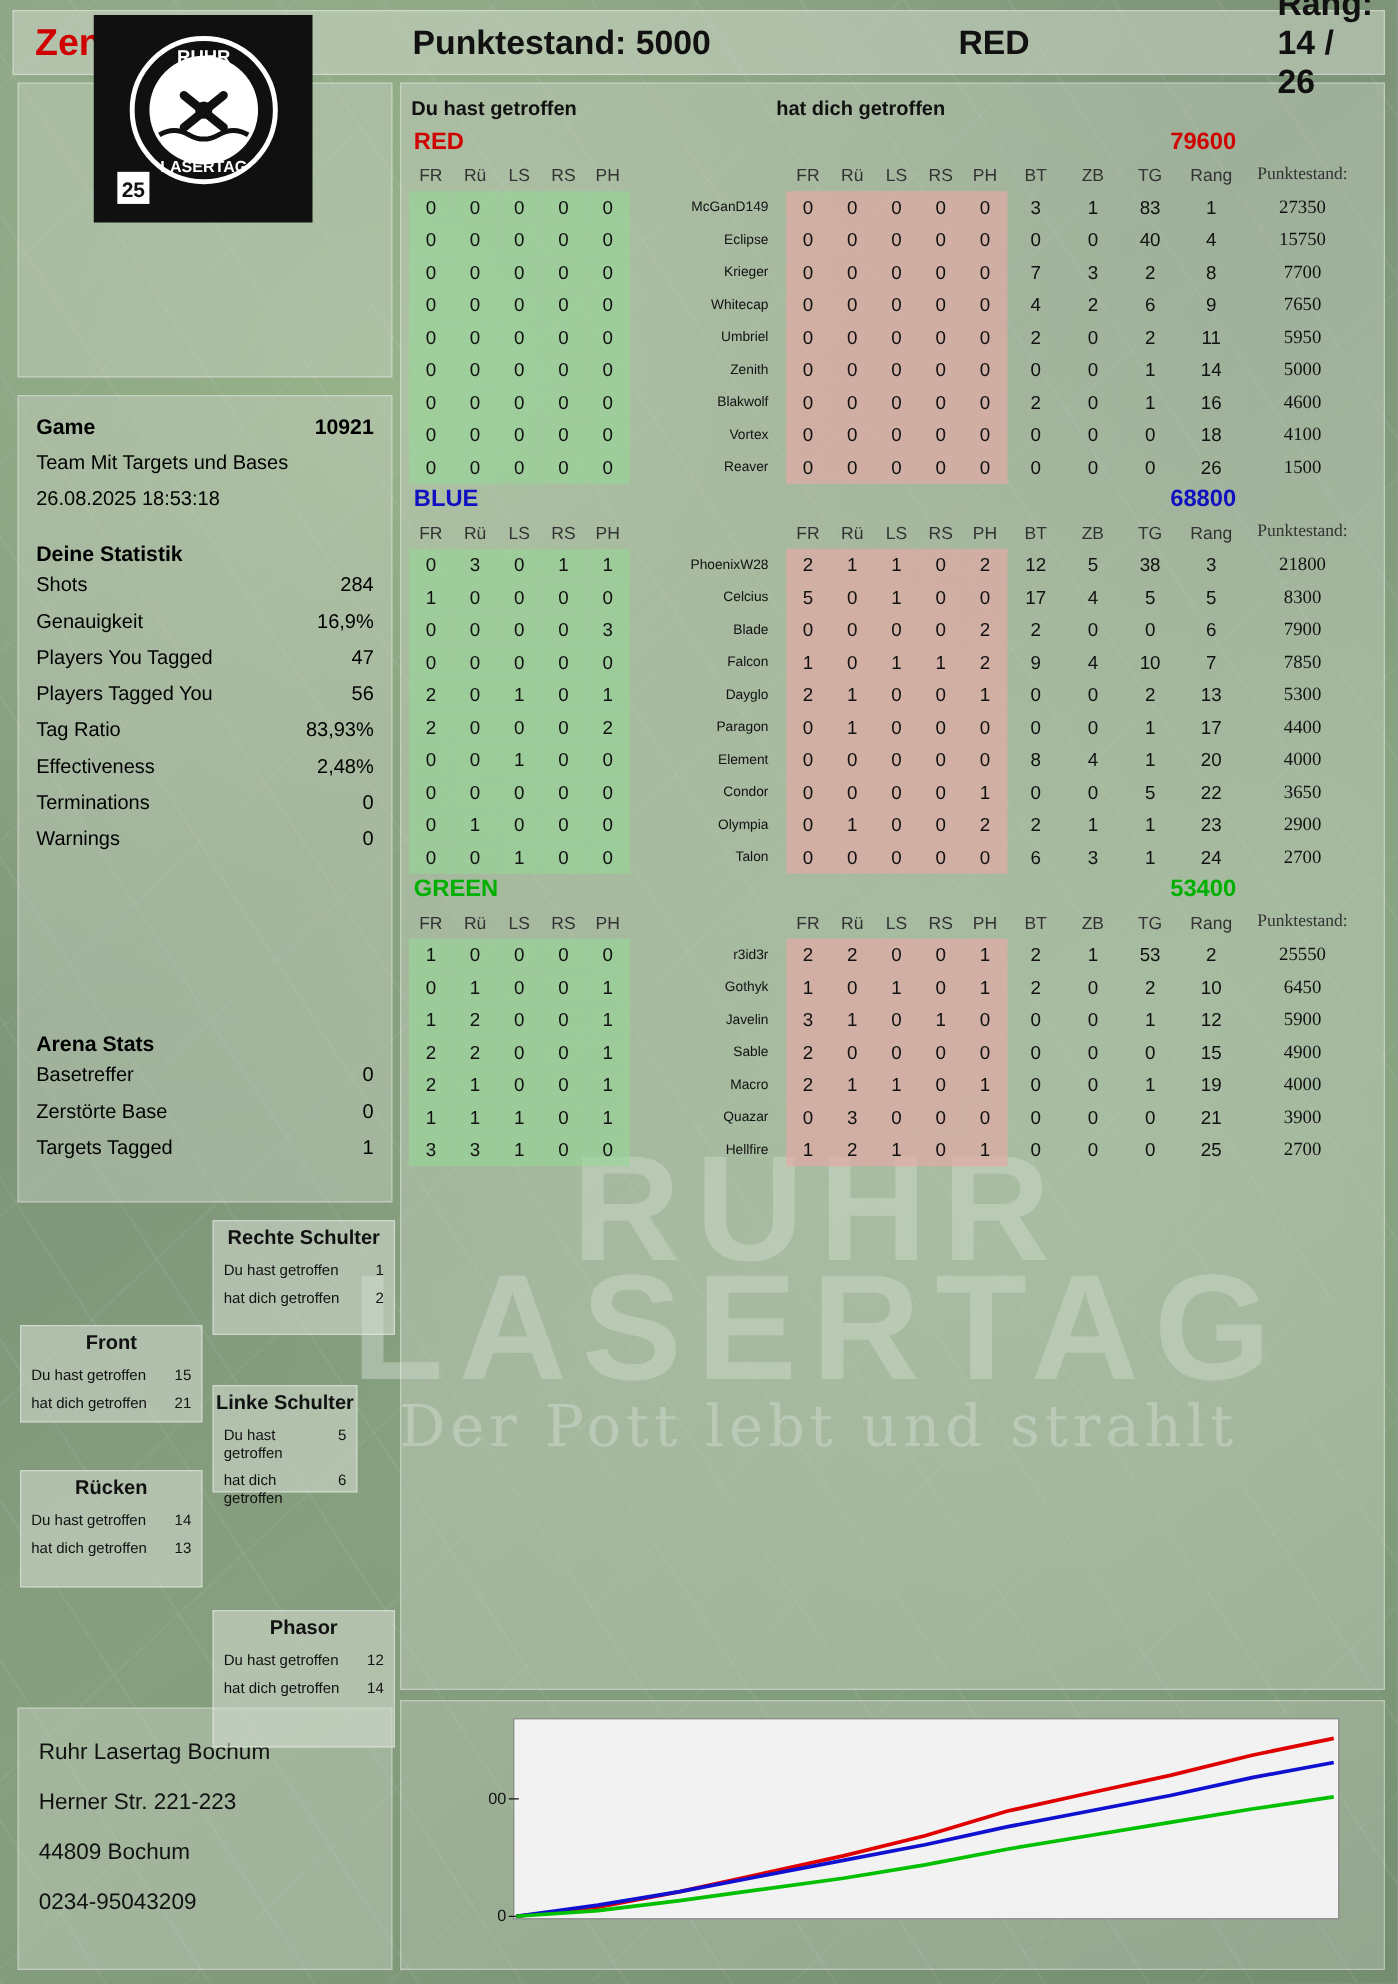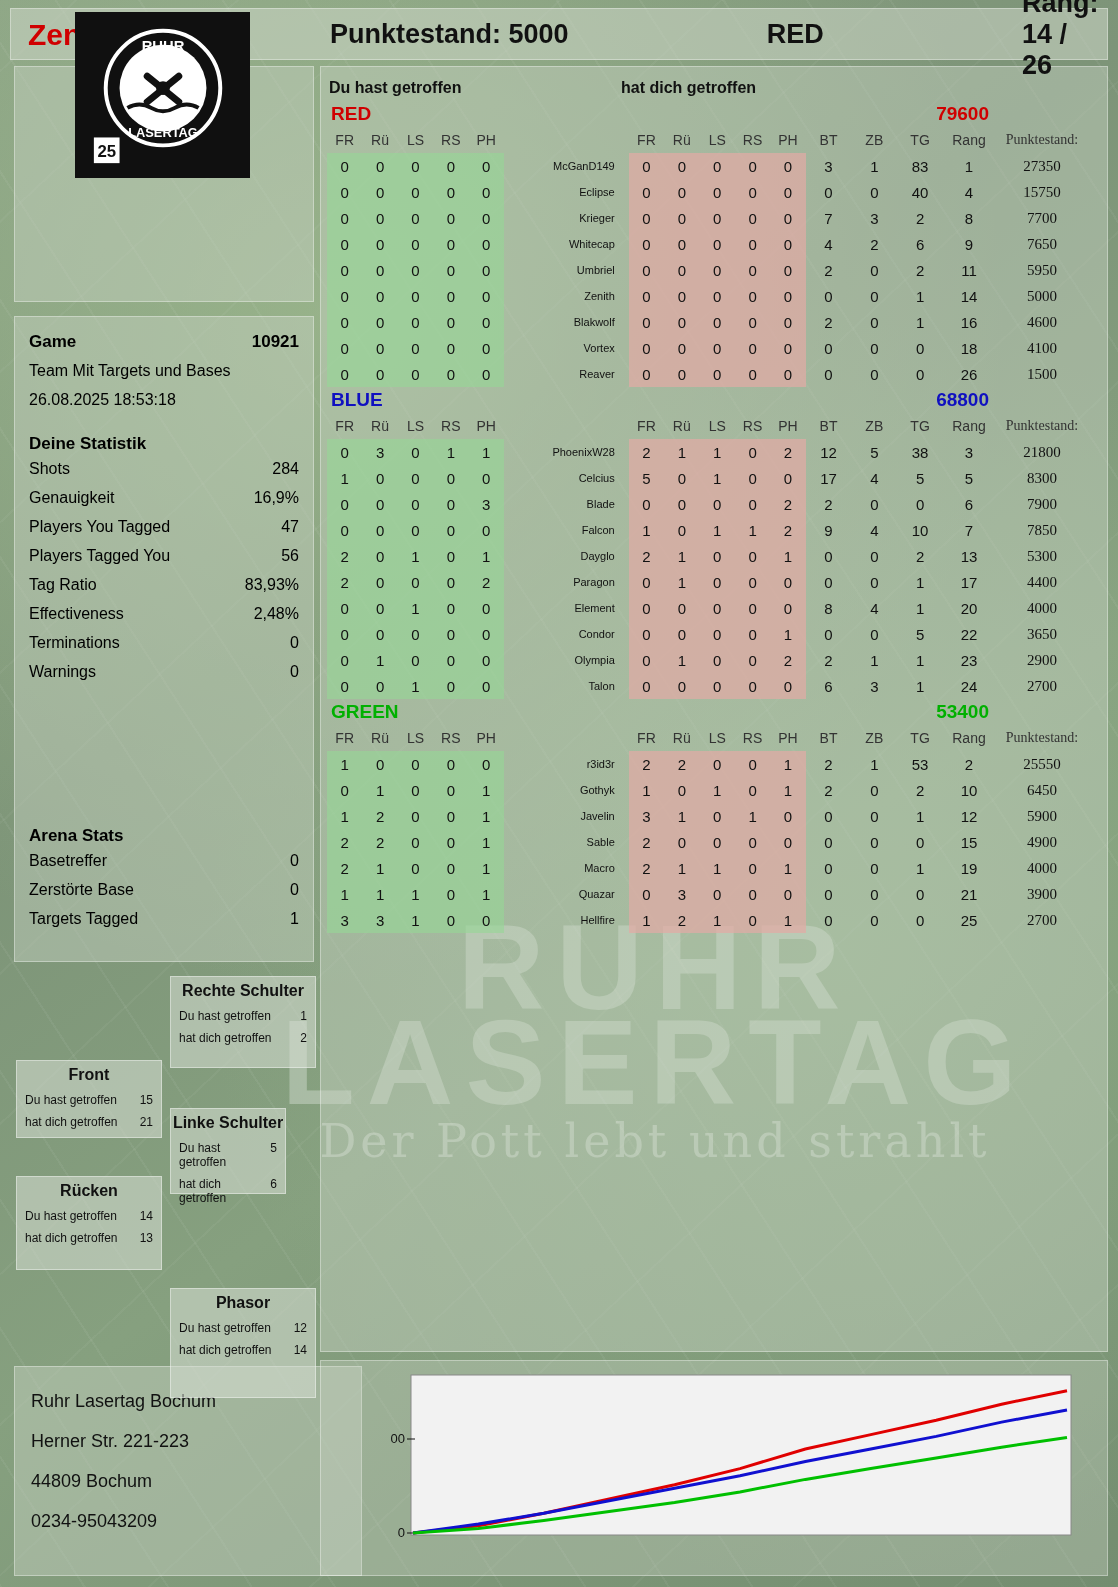--- a/index.html
+++ b/index.html
@@ -72,21 +72,21 @@
   .sec-title { font-weight:bold; font-size:17px; margin-top:20px; }
   .spacer-lg { height:120px; }
 
   
   .hitbox { background:rgba(215,222,212,0.55); border:1px solid rgba(255,255,255,0.4); position:absolute; z-index:3;}
   .hitbox .t { text-align:center; font-weight:bold; font-size:16px; padding:5px 0 3px; color:#111;}
   .hitbox .l { display:flex; justify-content:space-between; font-size:12px; padding:6px 8px 2px; color:#111;}
   .hitbox .l b { font-weight:normal; }
 
   
-  #address-panel { left:14px; top:1366px; width:348px; height:210px; }
+  #address-panel { left:14px; top:1366px; width:300px; height:210px; }
   #address-panel .inner { padding:14px 16px; font-size:18px; color:#111; line-height:40px; }
 
   
   #main-panel { left:320px; top:66px; width:788px; height:1286px; }
   #chart-panel { left:320px; top:1360px; width:788px; height:216px; background:rgba(205,215,200,0.35);}
   .col-heads { display:flex; font-size:16px; font-weight:bold; color:#111; padding:12px 0 4px 0;}
   .ch1 { width:300px; padding-left:8px;}
   .ch2 { width:300px;}
 
   table.stats { border-collapse:collapse; font-size:15px; color:#111; width:768px; margin-left:6px;}

